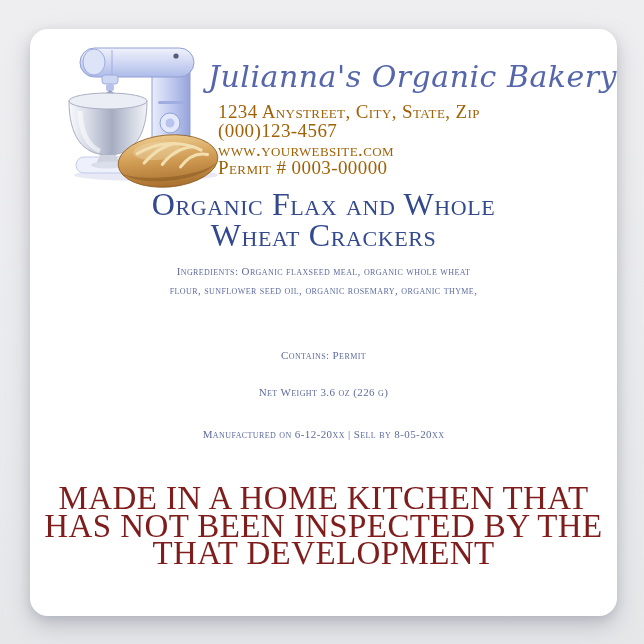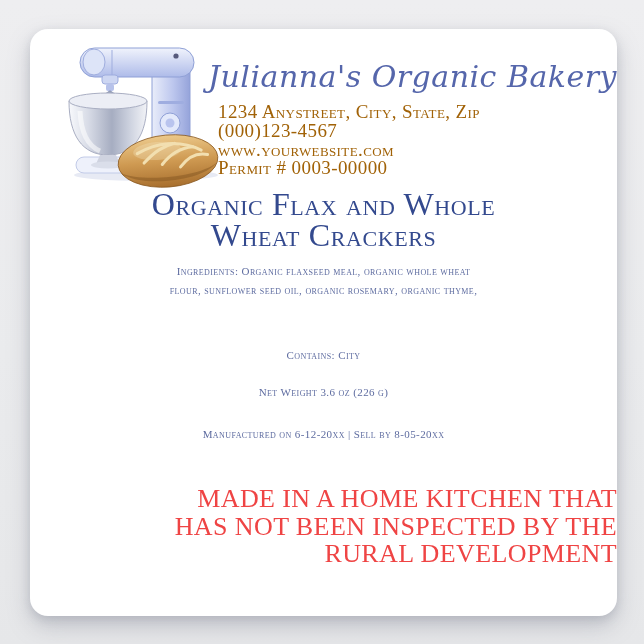--- a/index.html
+++ b/index.html
@@ -79,25 +79,25 @@
   }
   .ingredients   { top: 233px; }
   .contains      { top: 317px; }
   .net-weight    { top: 354px; }
   .date-line     { top: 396px; }
   .disclaimer {
     position: absolute;
     left: 0;
     right: 0;
     top: 456px;
-    text-align: right;
-    font-size: 26px;
+    text-align: center;
+    font-size: 33px;
     line-height: 27.5px;
     letter-spacing: 0.4px;
-    color: #ef4444;
+    color: #7f1d1d;
   }
 </style>
 </head>
 <body>
 
 <div class="stage">
   <div class="sticker">
 
     <svg class="mixer-illustration" viewBox="0 0 172 148" xmlns="http://www.w3.org/2000/svg">
       <defs>
@@ -179,26 +179,26 @@
     <div class="product-title">
       <div>Organic Flax and Whole</div>
       <div>Wheat Crackers</div>
     </div>
 
     <div class="body-line ingredients">
       <div>Ingredients: Organic flaxseed meal, organic whole wheat</div>
       <div>flour, sunflower seed oil, organic rosemary, organic thyme,</div>
     </div>
 
-    <div class="body-line contains">Contains: City</div>
+    <div class="body-line contains">Contains: Permit</div>
 
     <div class="body-line net-weight">Net Weight 3.6 oz (226 g)</div>
 
     <div class="body-line date-line">Manufactured on 6-12-20xx | Sell by 8-05-20xx</div>
 
     <div class="disclaimer">
       <div>MADE IN A HOME KITCHEN THAT</div>
       <div>HAS NOT BEEN INSPECTED BY THE</div>
-      <div>RURAL DEVELOPMENT</div>
+      <div>THAT DEVELOPMENT</div>
     </div>
 
   </div>
 </div>
 
 </body></html>

